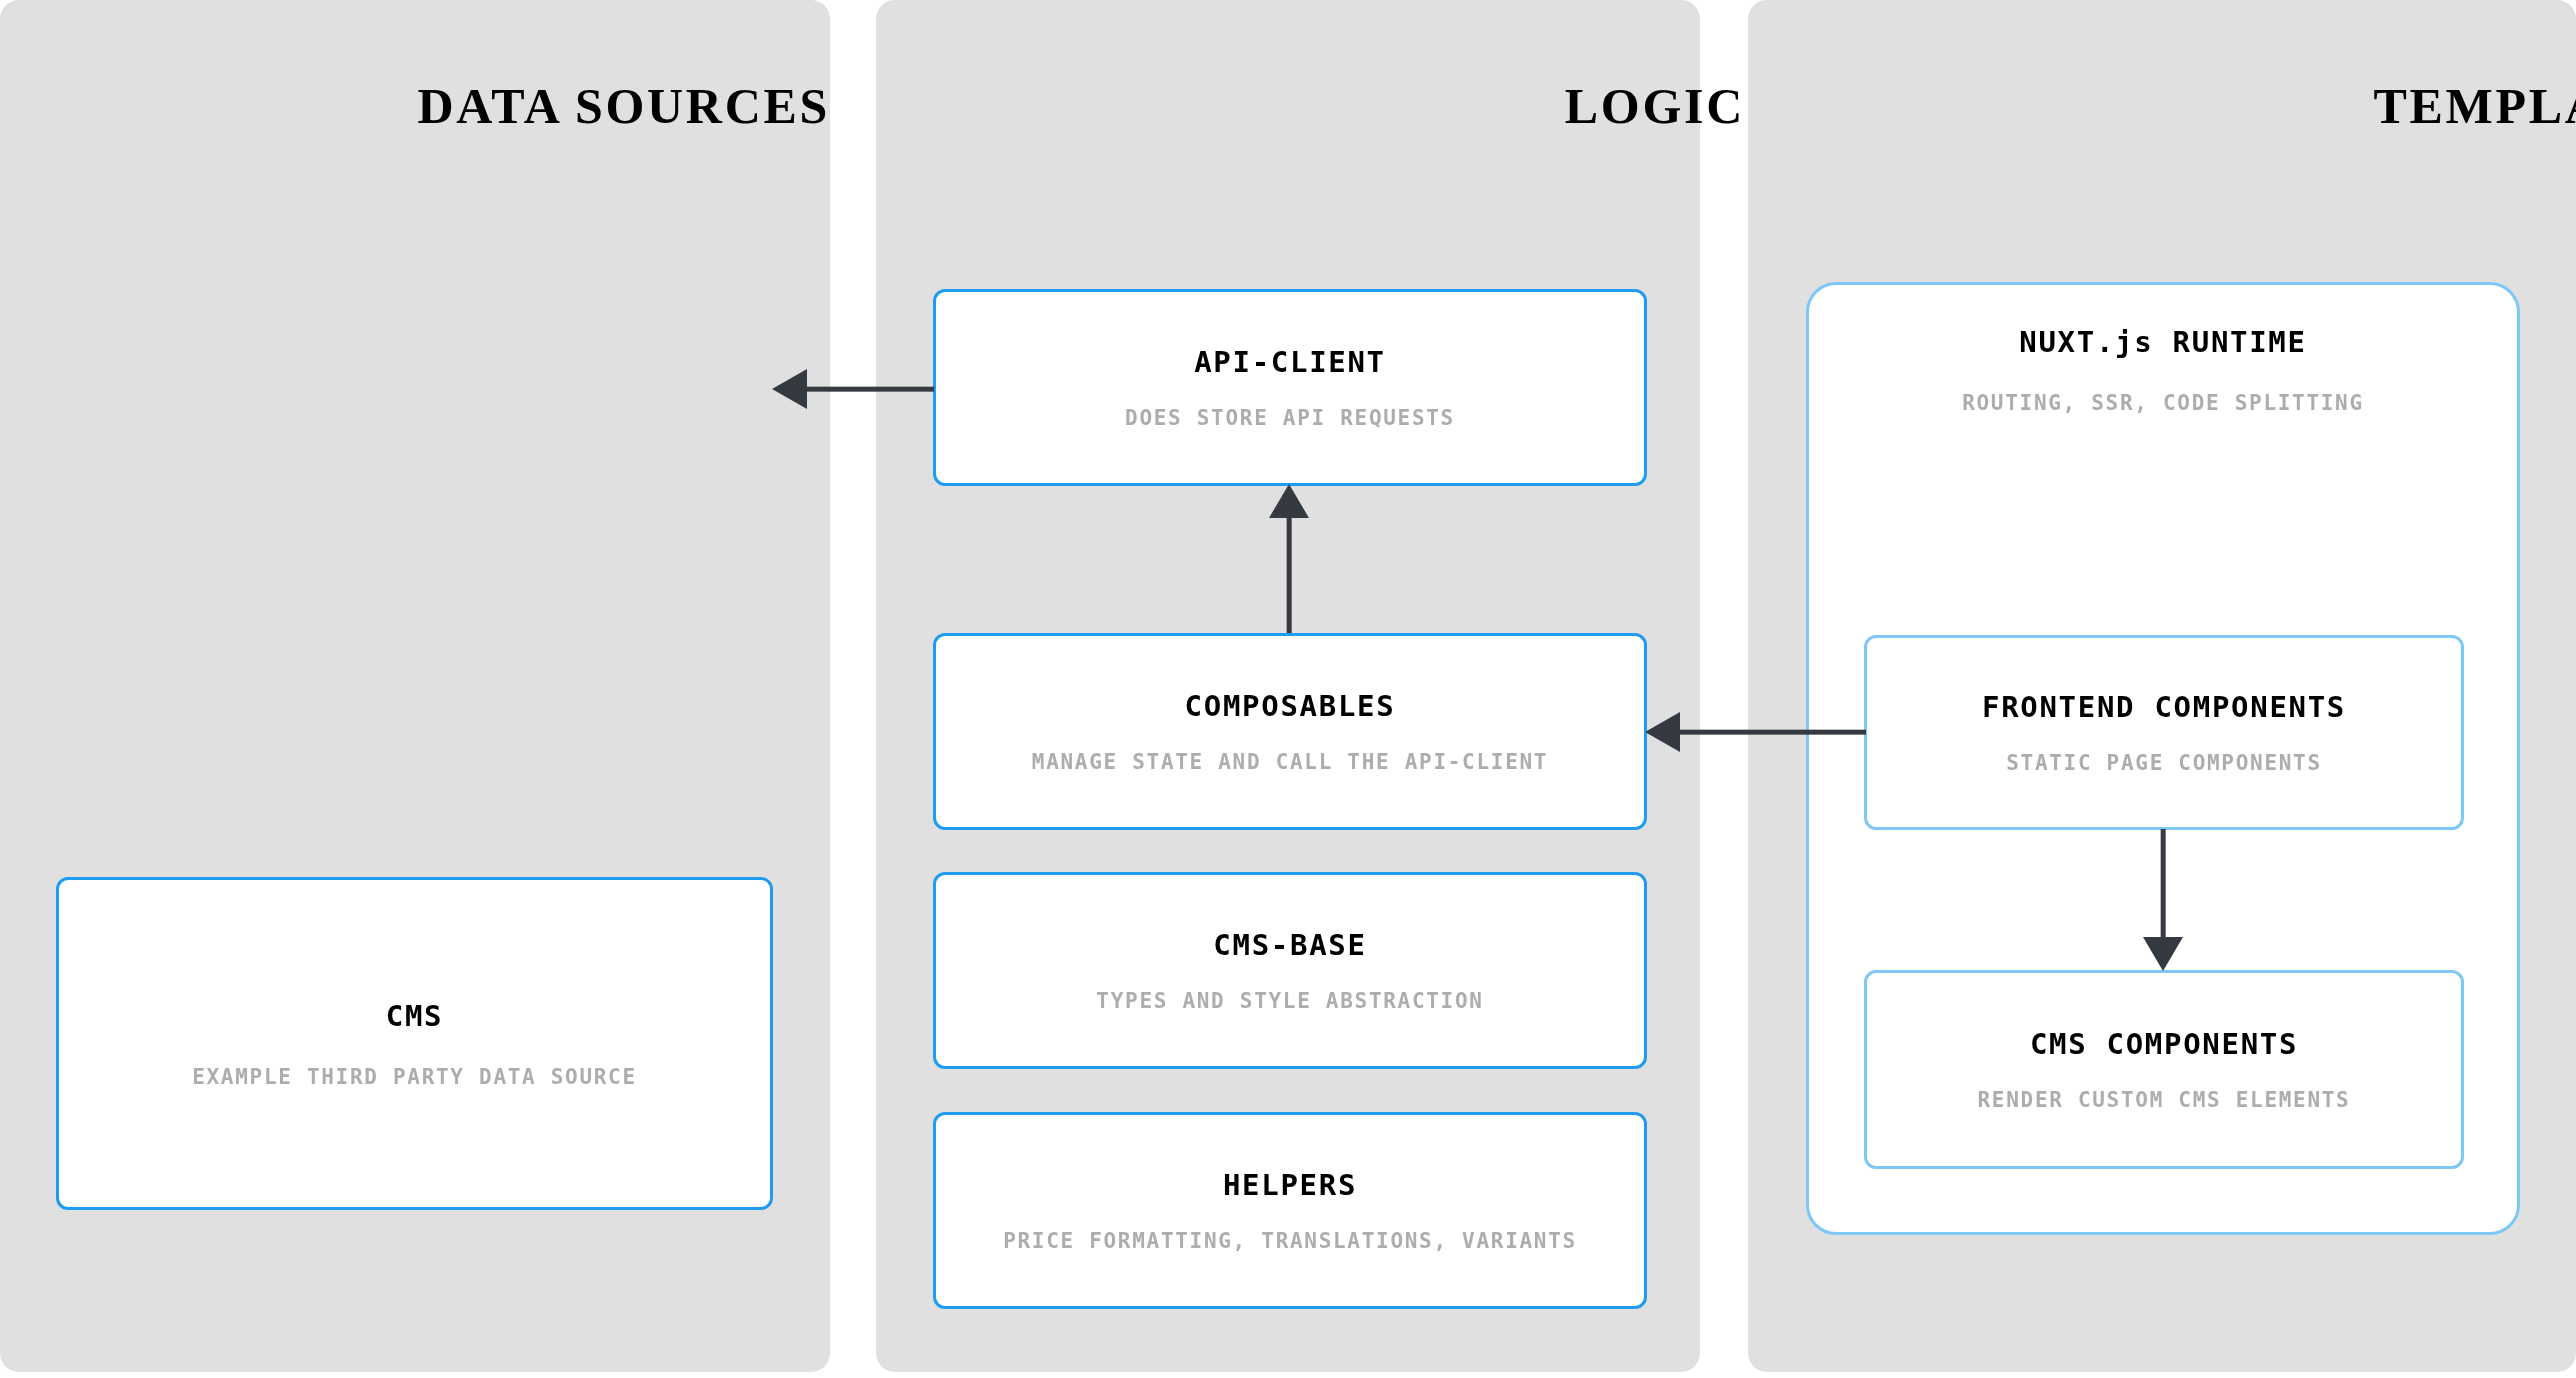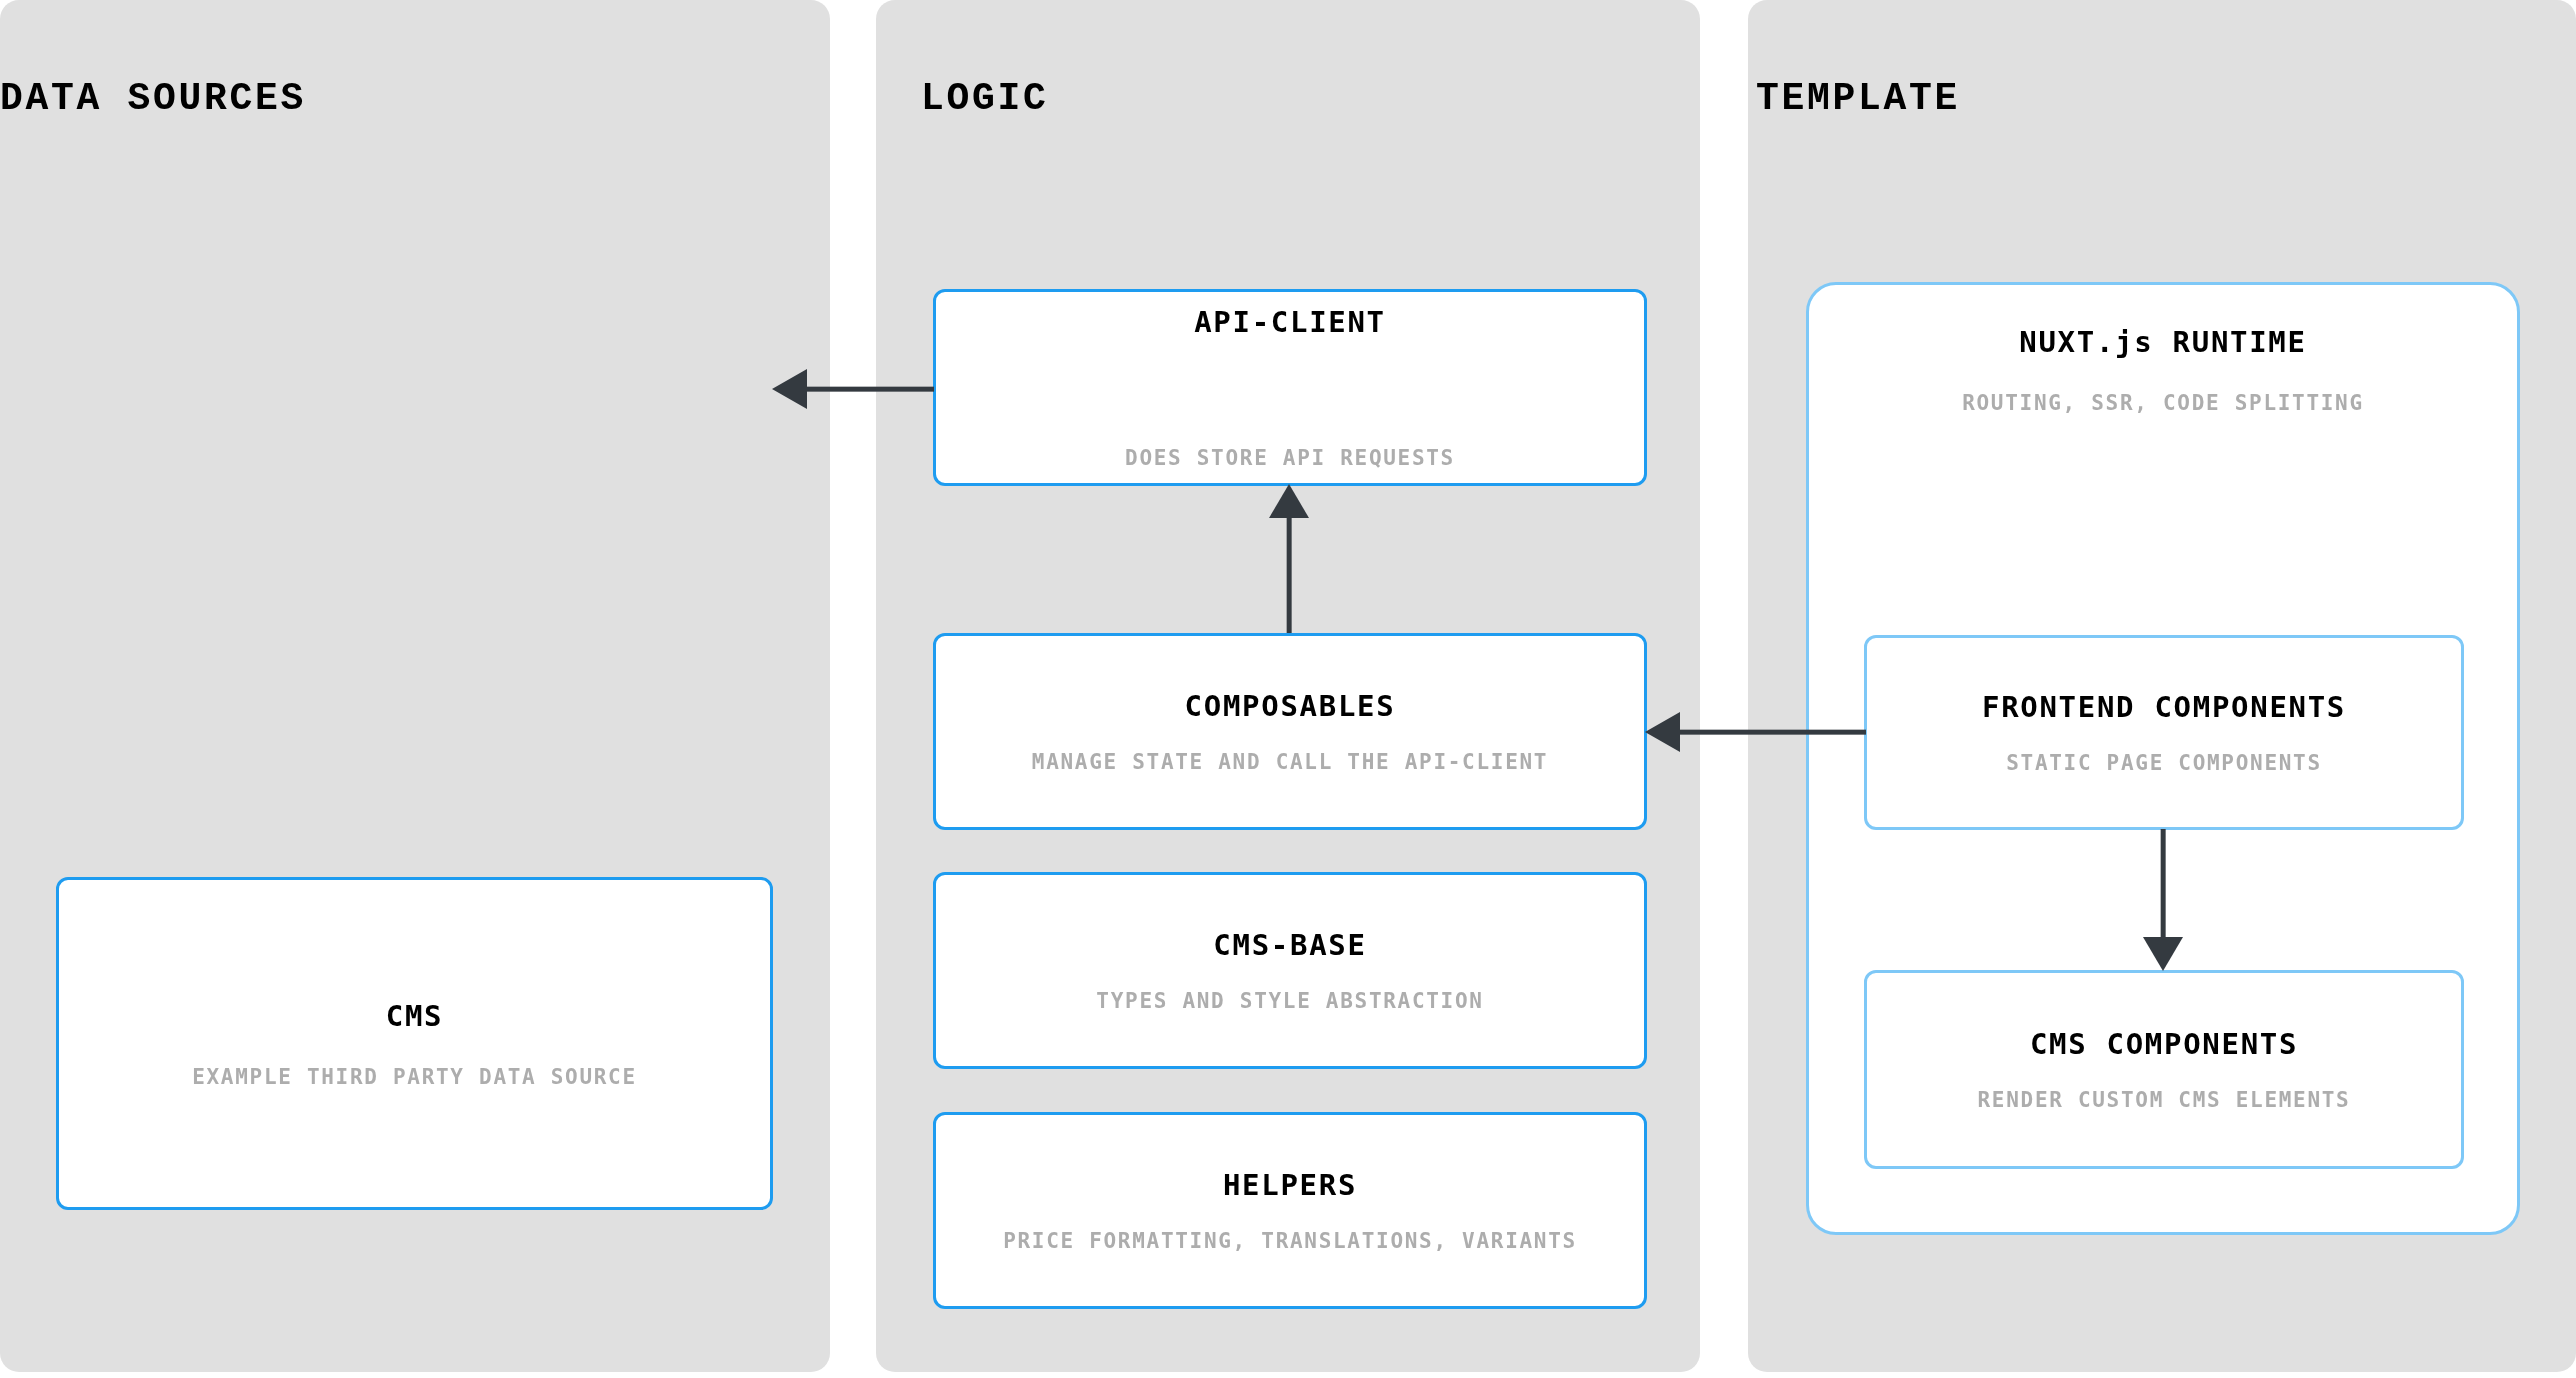--- a/index.html
+++ b/index.html
@@ -20,26 +20,26 @@
   .panel {
     position: absolute;
     background: #e0e0e0;
     border-radius: 19px;
     box-sizing: border-box;
   }
   .panel-title {
     position: absolute;
     left: 0;
     right: 0;
-    text-align: left;
+    text-align: right;
     color: #000000;
-    font-size: 38px;
+    font-size: 50px;
     font-weight: 700;
     letter-spacing: 2.7px;
-    font-family: Liberation Mono, monospace;
+    font-family: Liberation Serif, serif;
     white-space: nowrap;
   }
 
   
   .card {
     position: absolute;
     background: #ffffff;
     border: 3.4px solid #1e9cf0;
     border-radius: 12px;
     box-sizing: border-box;
@@ -136,21 +136,21 @@
 
   <div class="card" style="left:56px; top:877px; width:717px; height:333px;">
     <div class="card-title">CMS</div>
     <div class="gap-1"></div>
     <div class="card-sub">EXAMPLE THIRD PARTY DATA SOURCE</div>
   </div>
 
   <div class="panel" style="left:876px; top:0px; width:824px; height:1372px;"></div>
   <div class="panel-title" style="left:876px; top:77px; width:824px;padding-left:45px;">LOGIC</div>
 
-  <div class="card" style="left:933px; top:289px; width:714px; height:197px;gap:40px;">
+  <div class="card" style="left:933px; top:289px; width:714px; height:197px;">
     <div class="card-title">API-CLIENT</div>
     <div class="gap-2"></div>
     <div class="card-sub">DOES STORE API REQUESTS</div>
   </div>
 
   <div class="card" style="left:933px; top:633px; width:714px; height:197px;">
     <div class="card-title">COMPOSABLES</div>
     <div class="gap-2"></div>
     <div class="card-sub">MANAGE STATE AND CALL THE API-CLIENT</div>
   </div>

